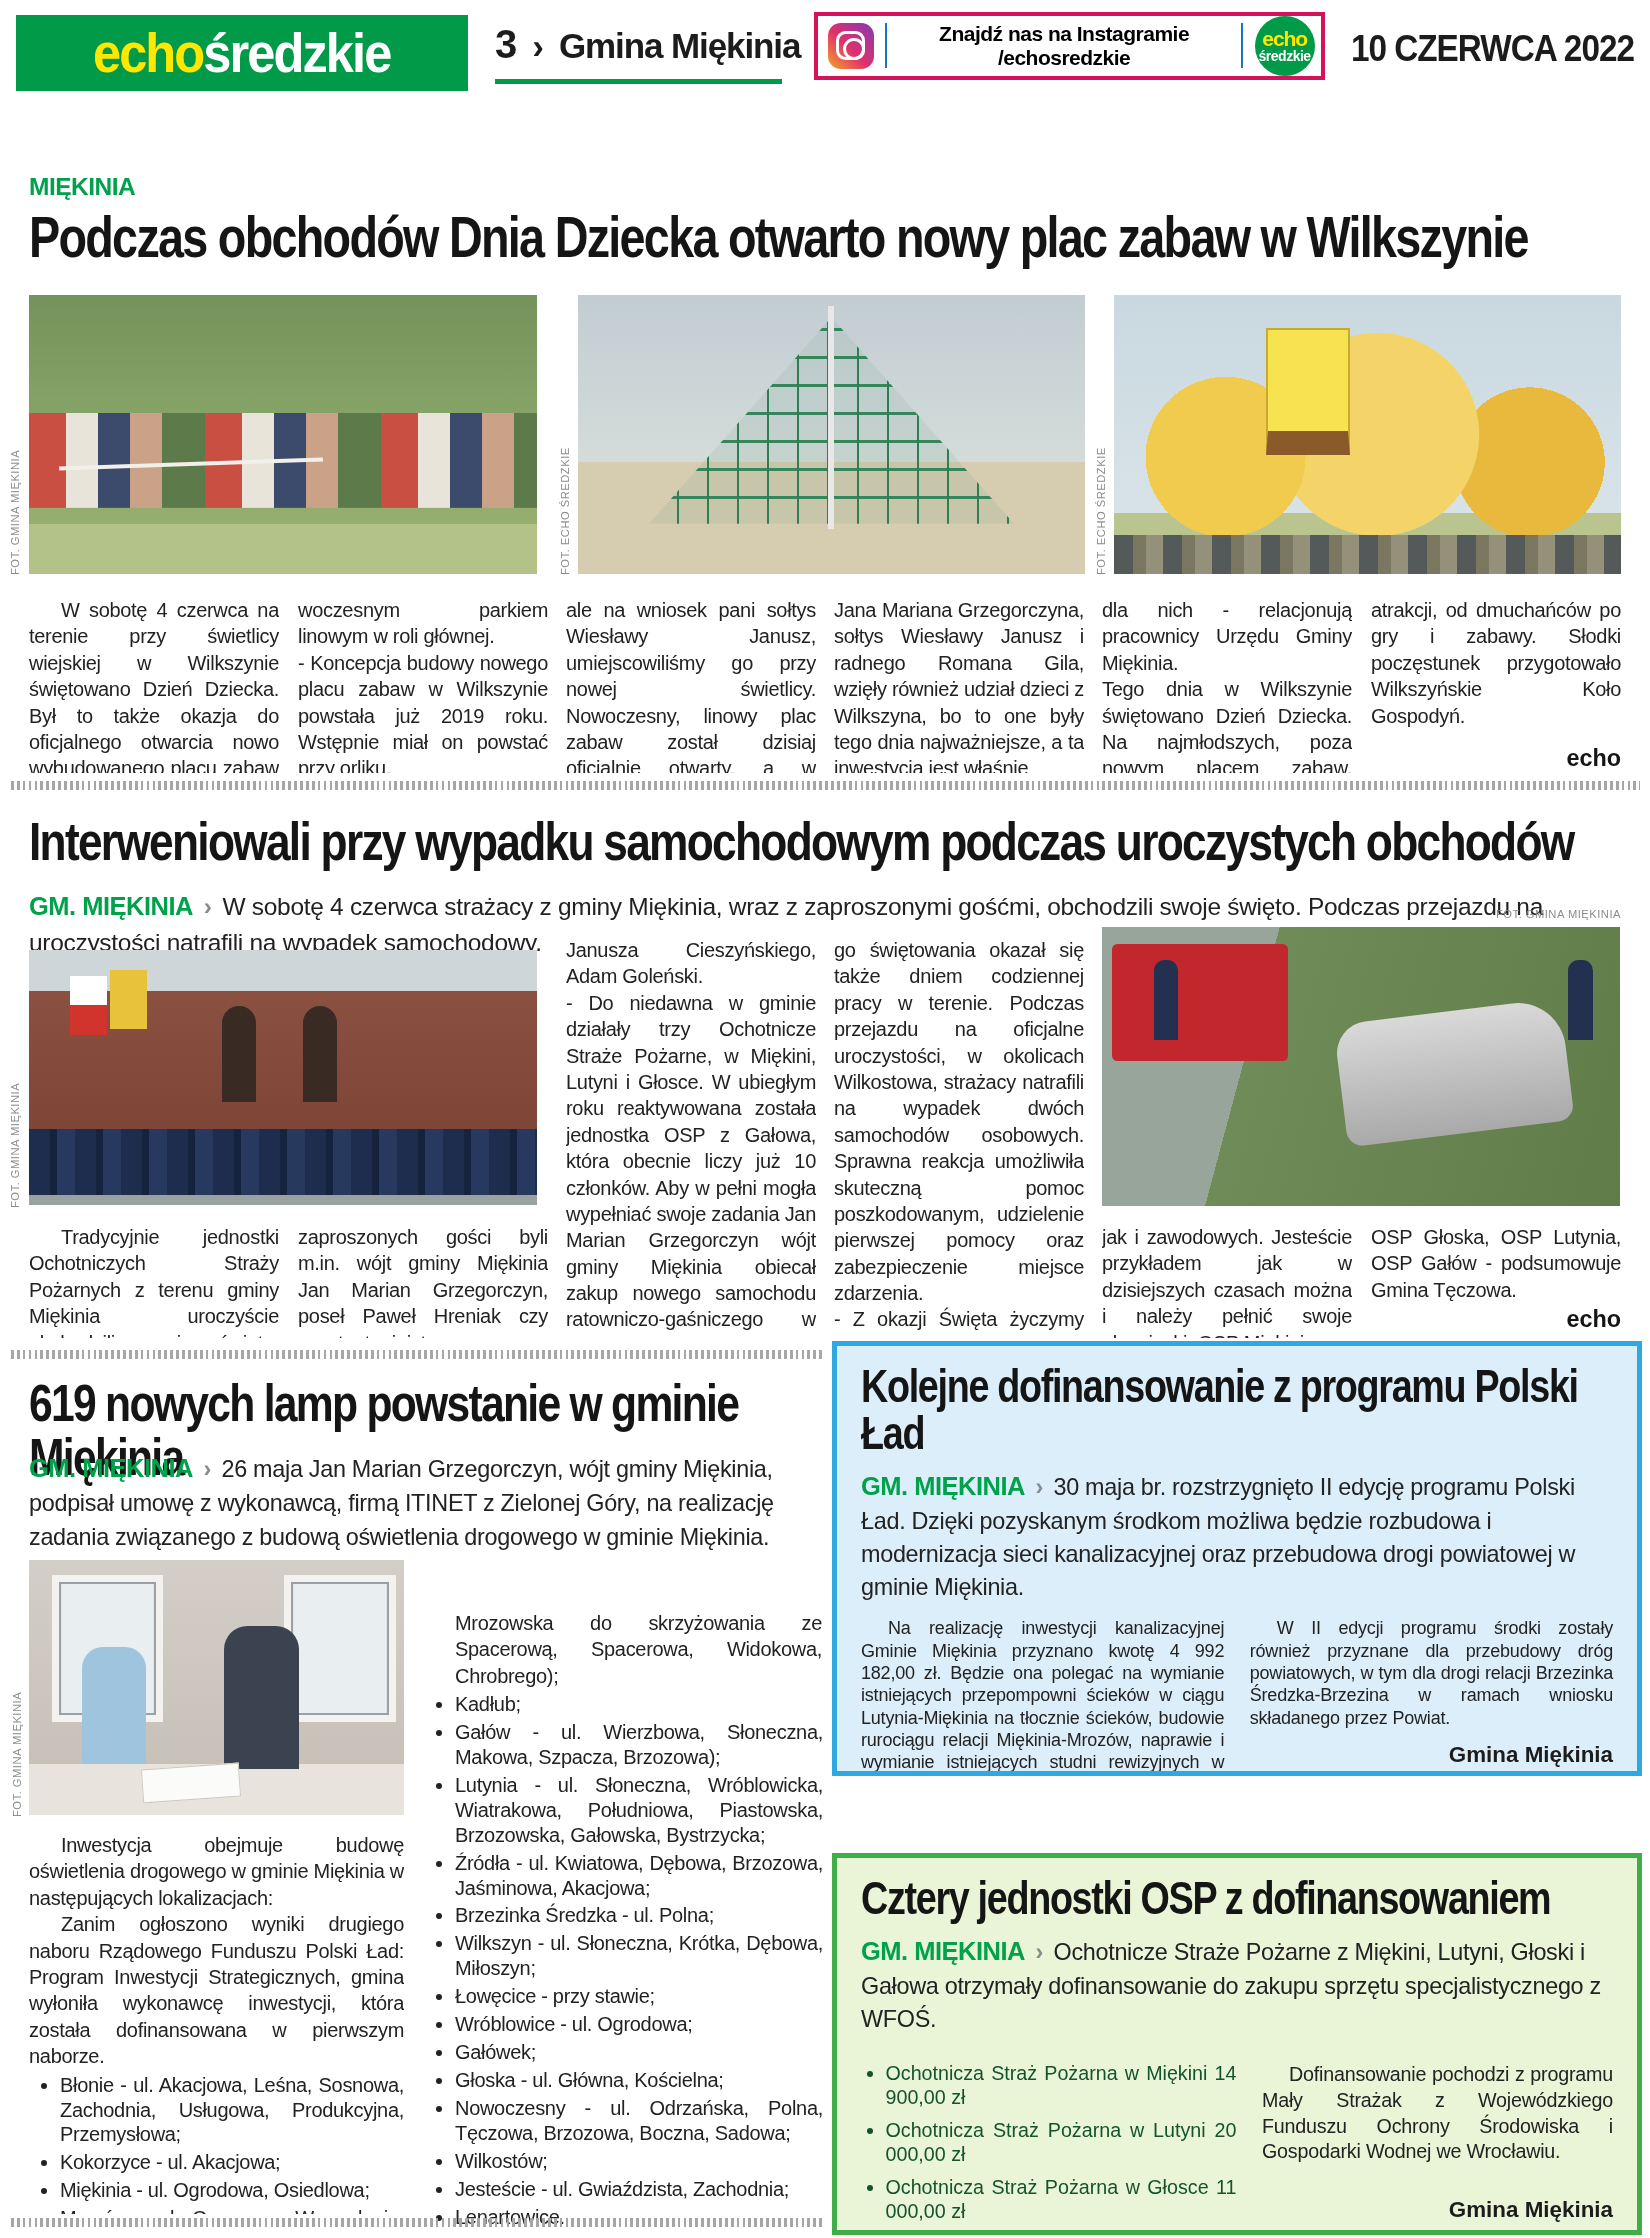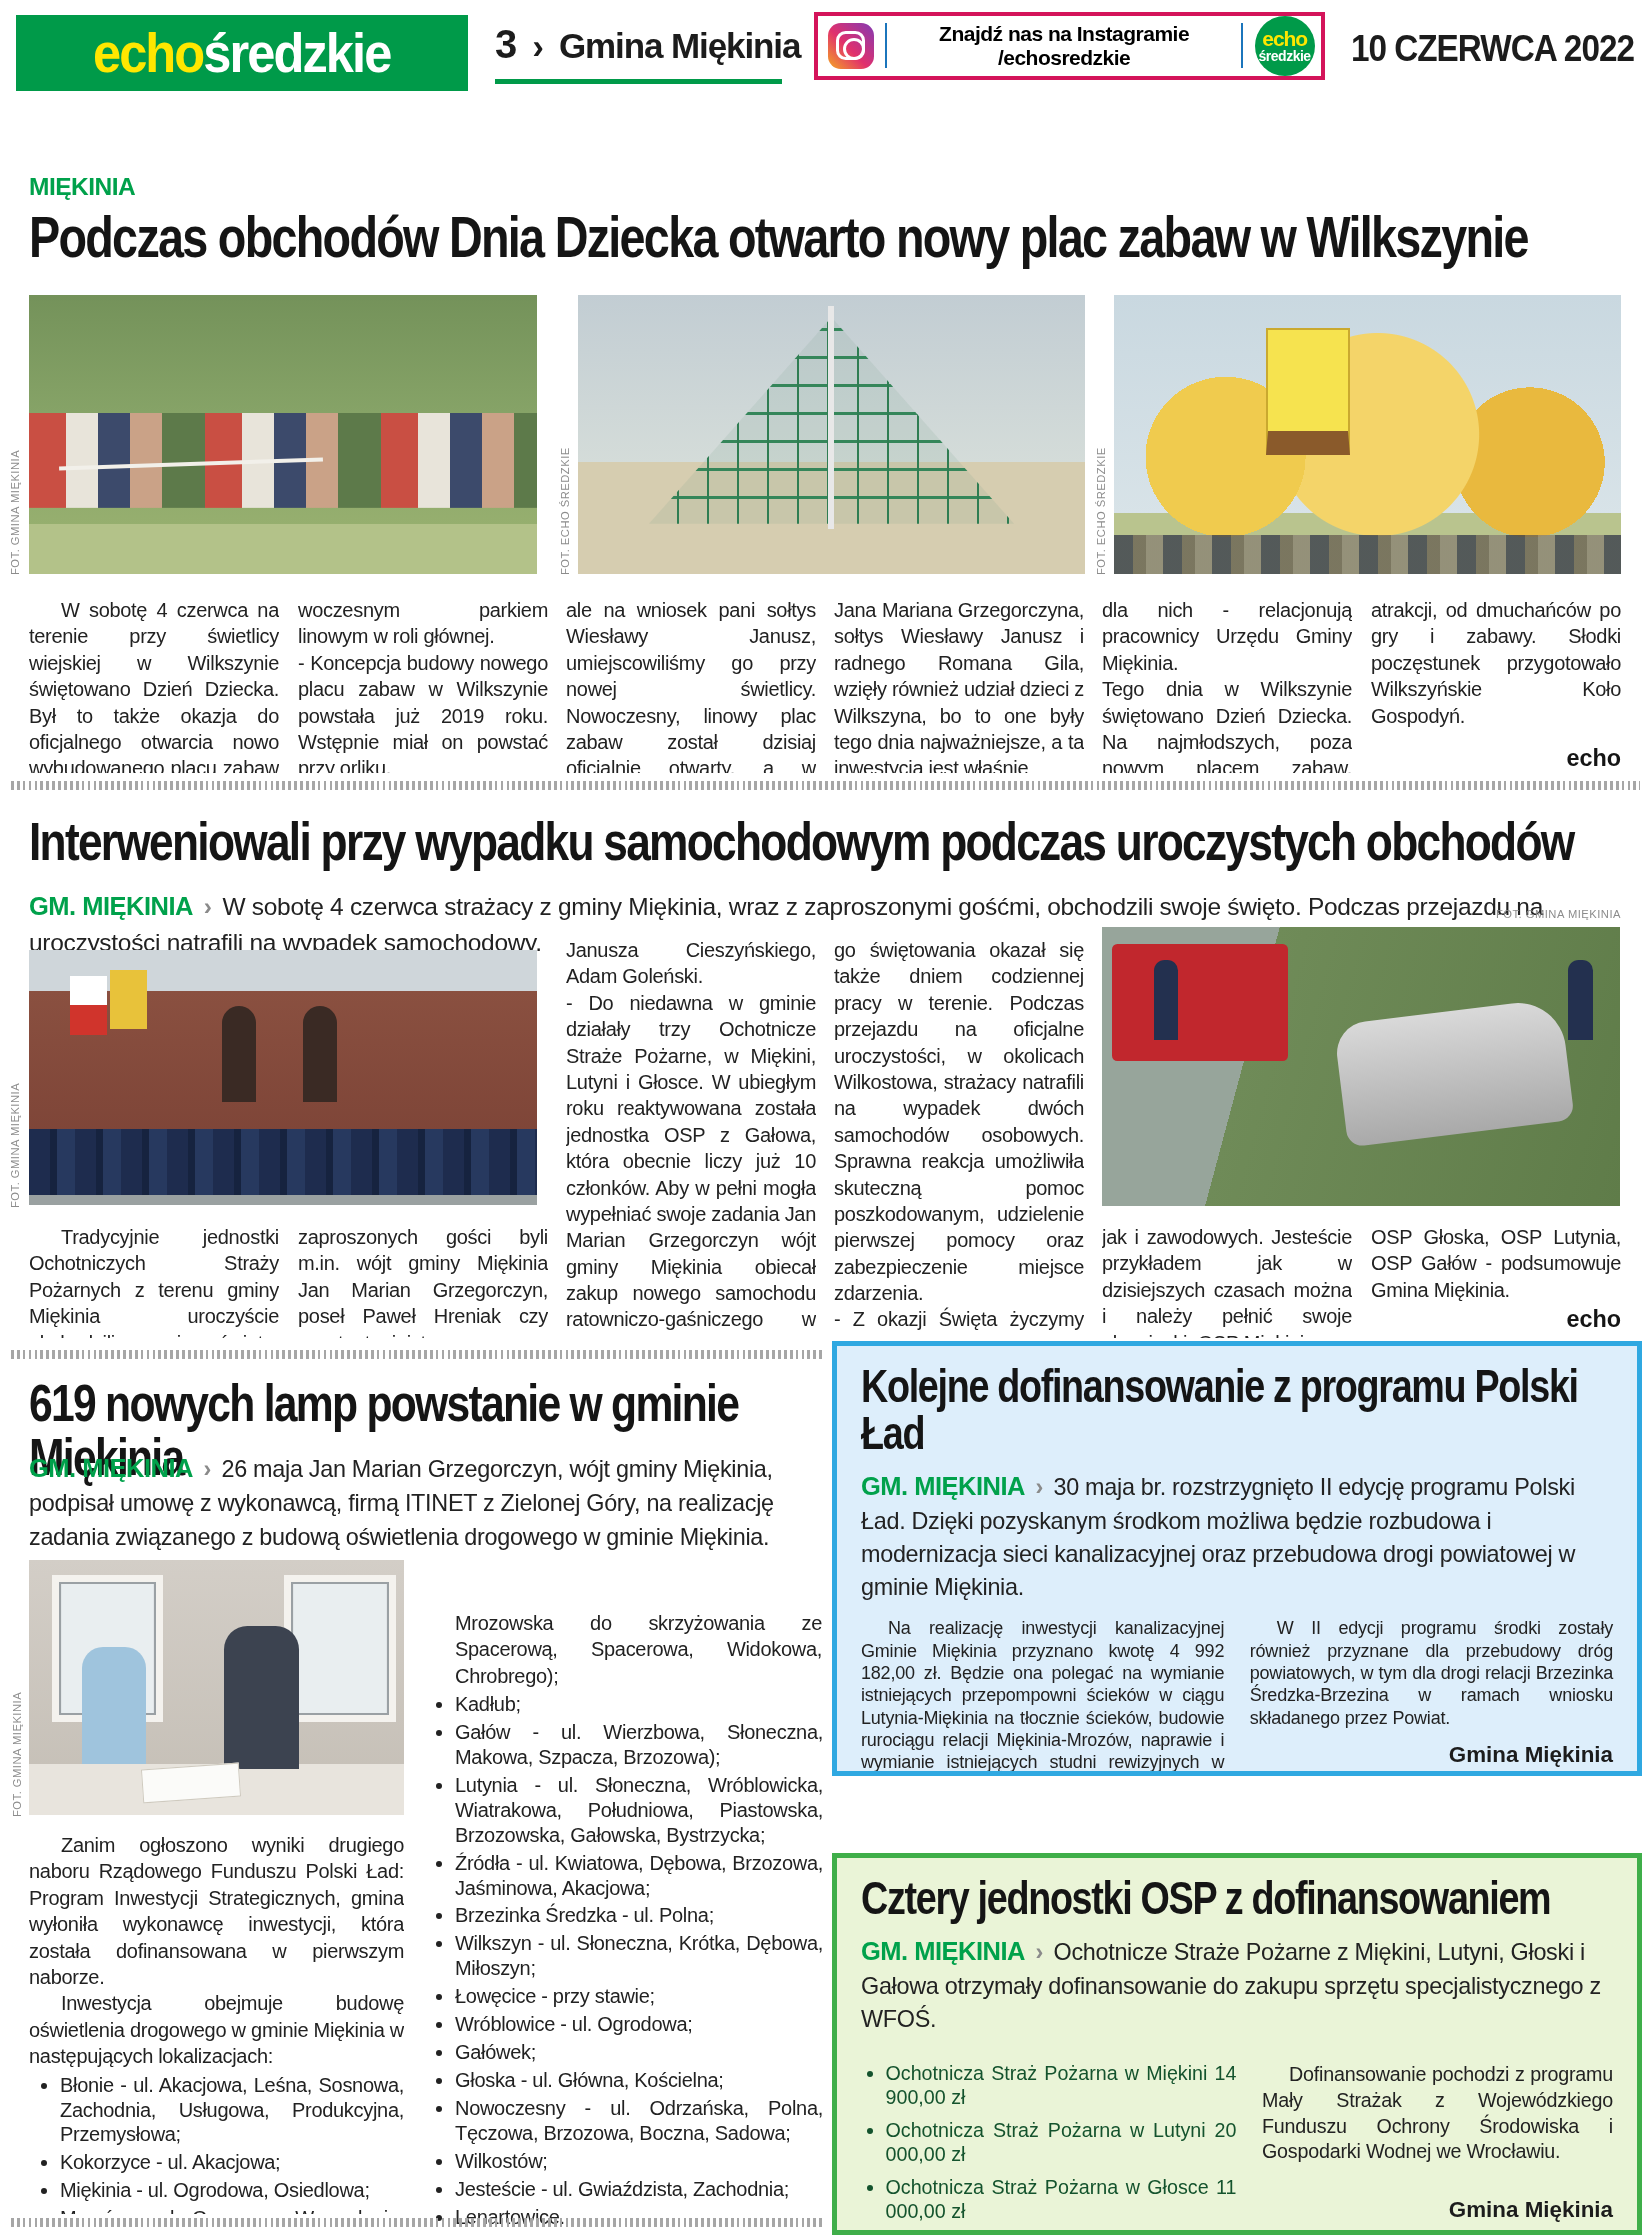--- a/index.html
+++ b/index.html
@@ -195,21 +195,21 @@
     <div class="abs ph5-truck"></div>
     <div class="abs ph5-car"></div>
     <div class="abs ph5-fig" style="left:10%;"></div>
     <div class="abs ph5-fig" style="left:90%;"></div>
   </div>
 
   <div class="abs col" style="left:29px;top:1224px;width:250px;height:114px;text-indent:32px;">Tradycyjnie jednostki Ochotniczych Straży Pożarnych z terenu gminy Miękinia uroczyście obchodzili swoje święto. Wśród</div>
   <div class="abs col" style="left:298px;top:1224px;width:250px;height:114px;">zaproszonych gości byli m.in. wójt gminy Miękinia Jan Marian Grzegorczyn, poseł Paweł Hreniak czy asystent ministra</div>
   <div class="abs col" style="left:1102px;top:1224px;width:250px;height:114px;">jak i zawodowych. Jesteście przykładem jak w dzisiejszych czasach można i należy pełnić swoje obowiązki. OSP Miękinia,</div>
   <div class="abs" style="left:1371px;top:1224px;width:250px;height:122px;">
-    <div class="col" style="width:250px;">OSP Głoska, OSP Lutynia, OSP Gałów - podsumowuje Gmina Miękinia.</div>
+    <div class="col" style="width:250px;">OSP Głoska, OSP Lutynia, OSP Gałów - podsumowuje Gmina Tęczowa.</div>
     <div class="byline" style="margin-top:3.2px;">echo</div>
   </div>
 
   <div class="abs dash" style="left:10.6px;top:1350px;width:812px;"></div>
 
   <div class="abs" style="left:29px;top:1377px;width:798px;">
     <span class="headline cond" style="font-size:52px;">619 nowych lamp powstanie w gminie Miękinia</span>
   </div>
   <div class="abs lead" style="left:29px;top:1450px;width:796px;font-size:23.4px;">
     <span class="kicker">GM. MIĘKINIA</span>
@@ -220,22 +220,22 @@
   <div class="abs fot-v" style="left:10.6px;top:1562px;height:255px;">FOT. GMINA MIĘKINIA</div>
   <div class="photo ph6" style="left:29px;top:1560px;width:375px;height:255px;">
     <div class="abs ph6-win" style="left:6%;"></div>
     <div class="abs ph6-win" style="left:68%;"></div>
     <div class="abs ph6-man1"></div>
     <div class="abs ph6-man2"></div>
     <div class="abs ph6-paper"></div>
   </div>
 
   <div class="abs" style="left:29px;top:1832px;width:375px;height:382px;overflow:hidden;">
+    <div class="col" style="width:375px;text-indent:32px;">Inwestycja obejmuje budowę oświetlenia drogowego w gminie Miękinia w następujących lokalizacjach:</div>
     <div class="col" style="width:375px;text-indent:32px;">Zanim ogłoszono wyniki drugiego naboru Rządowego Funduszu Polski Ład: Program Inwestycji Strategicznych, gmina wyłoniła wykonawcę inwestycji, która została dofinansowana w pierwszym naborze.</div>
-    <div class="col" style="width:375px;text-indent:32px;">Inwestycja obejmuje budowę oświetlenia drogowego w gminie Miękinia w następujących lokalizacjach:</div>
     <ul class="blist">
       <li>Błonie - ul. Akacjowa, Leśna, Sosnowa, Zachodnia, Usługowa, Produkcyjna, Przemysłowa;</li>
       <li>Kokorzyce - ul. Akacjowa;</li>
       <li>Miękinia - ul. Ogrodowa, Osiedlowa;</li>
       <li>Mrozów - ul. Owocowa, Wyzwolenia, Malinowa, Czereśniowa, Tunelowa;</li>
 
     </ul>
   </div>
 
   <div class="abs" style="left:426px;top:1570px;width:397px;height:655px;overflow:hidden;margin-top:40px;">

